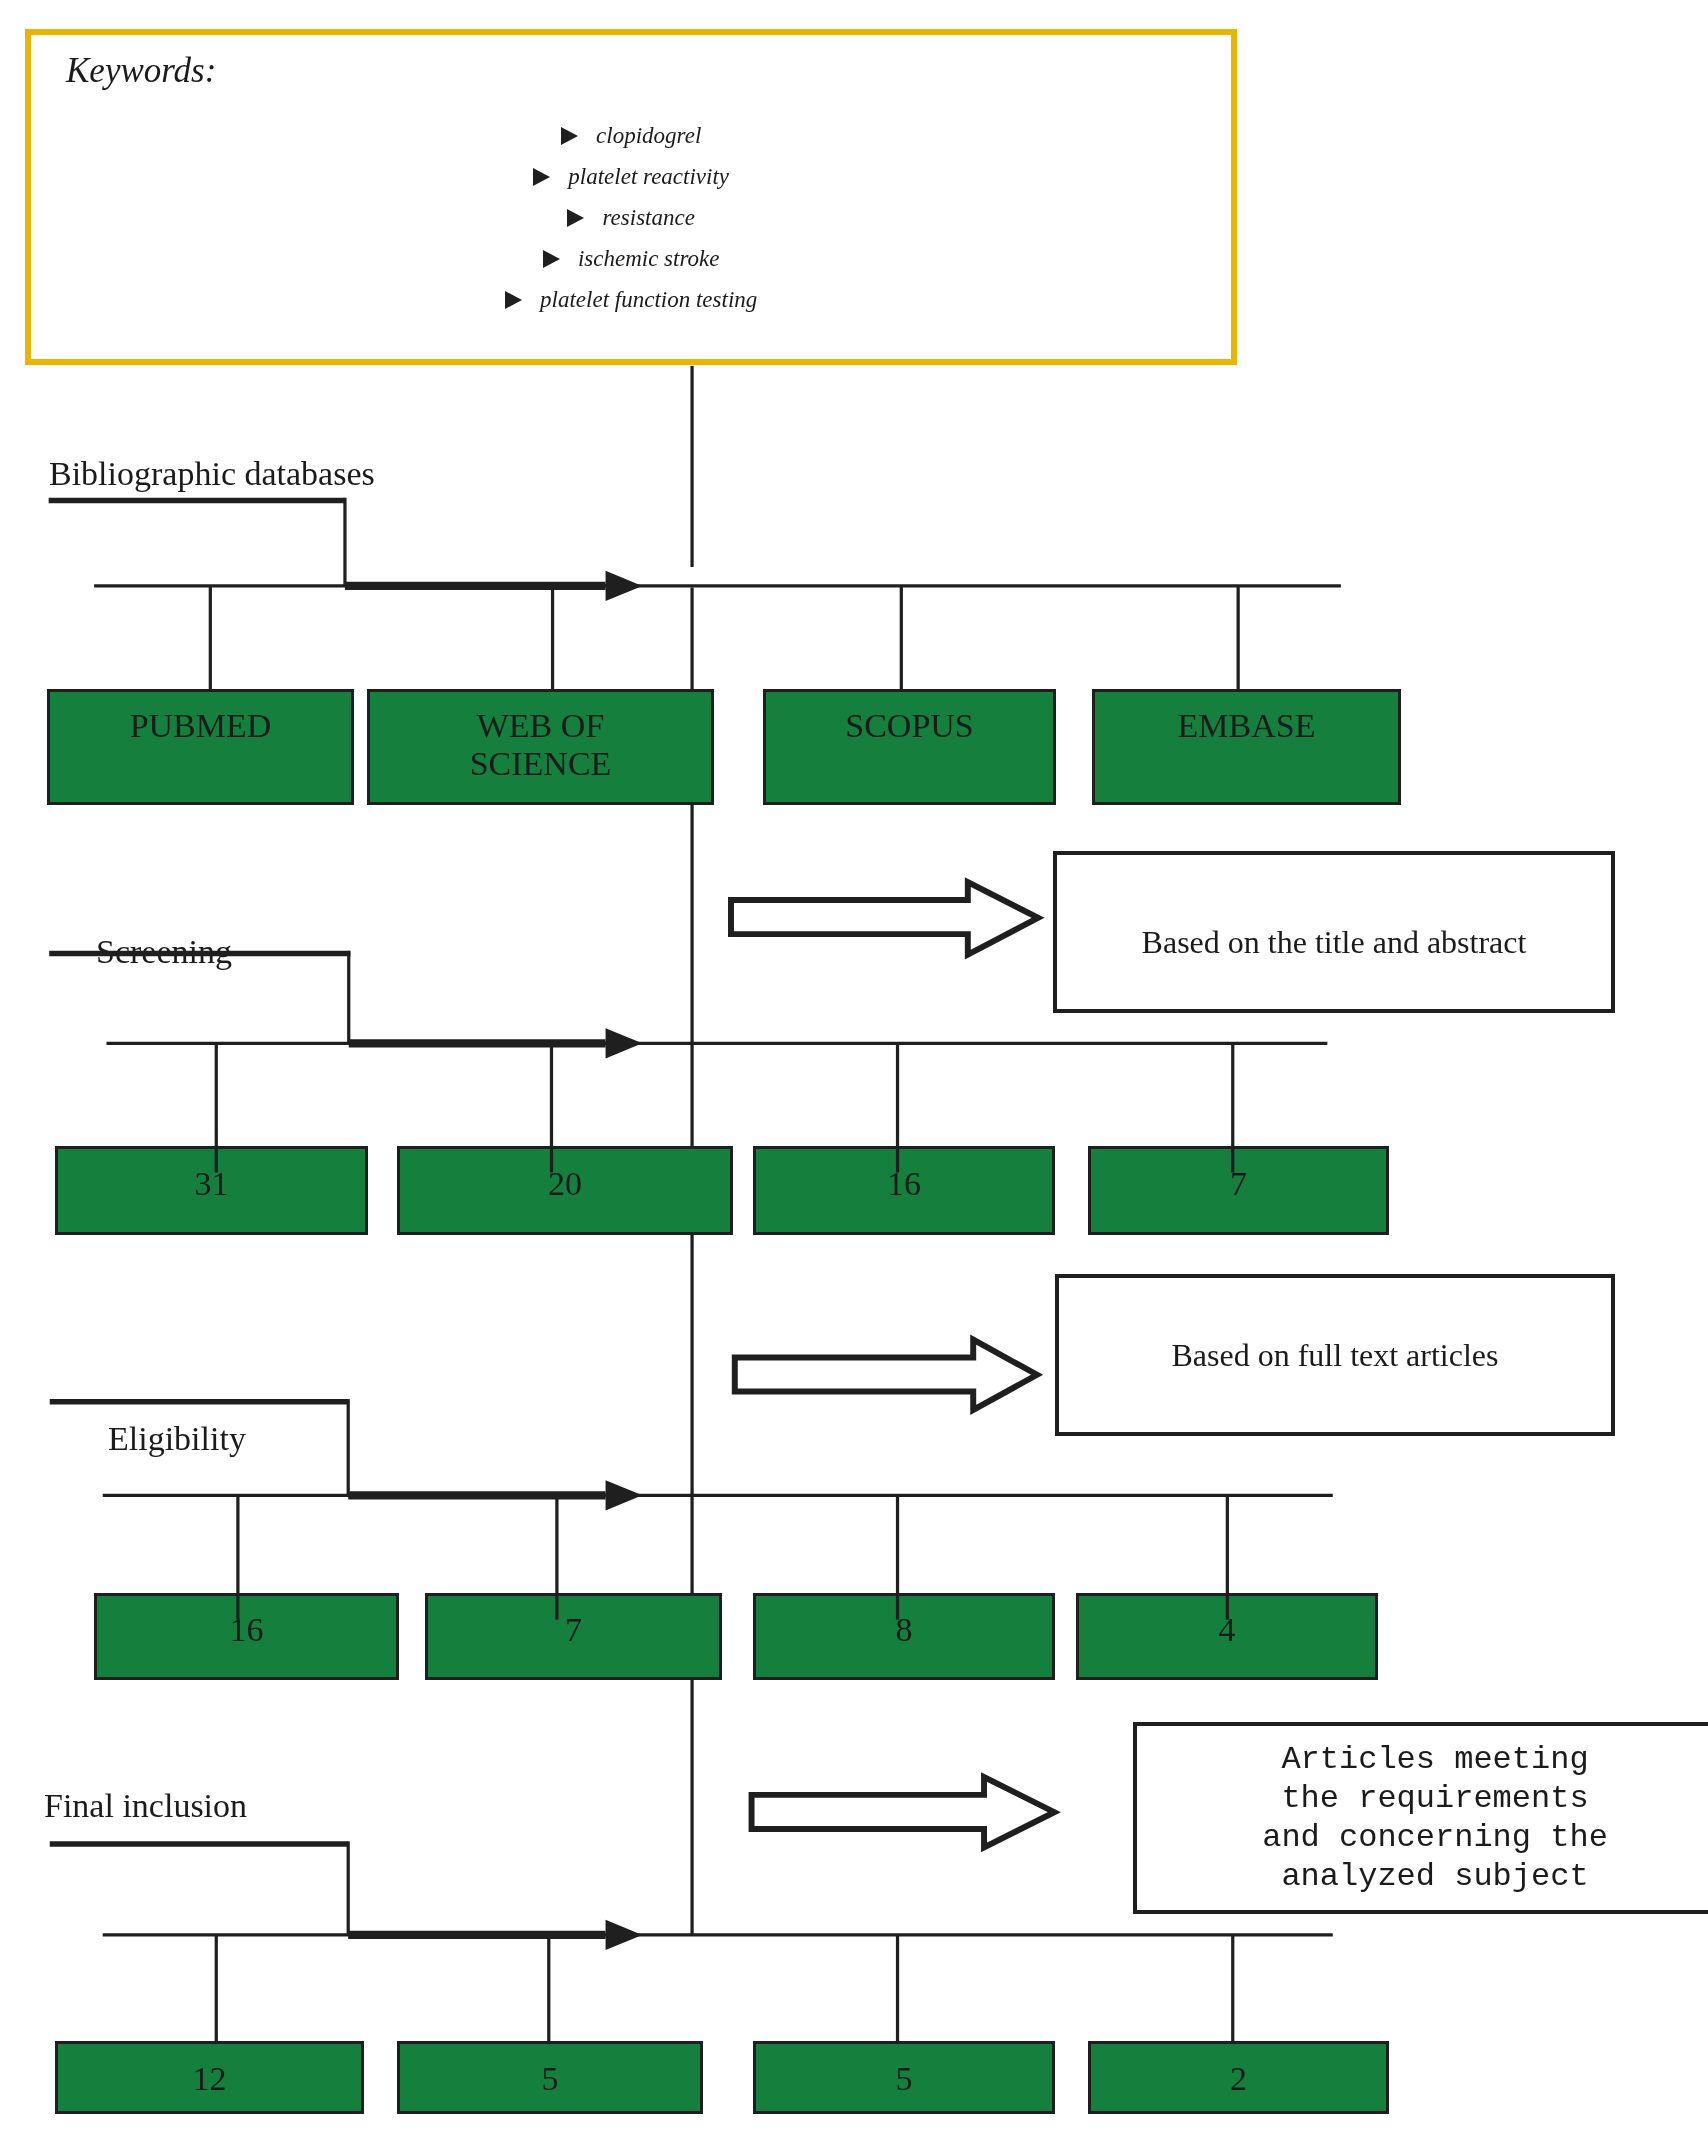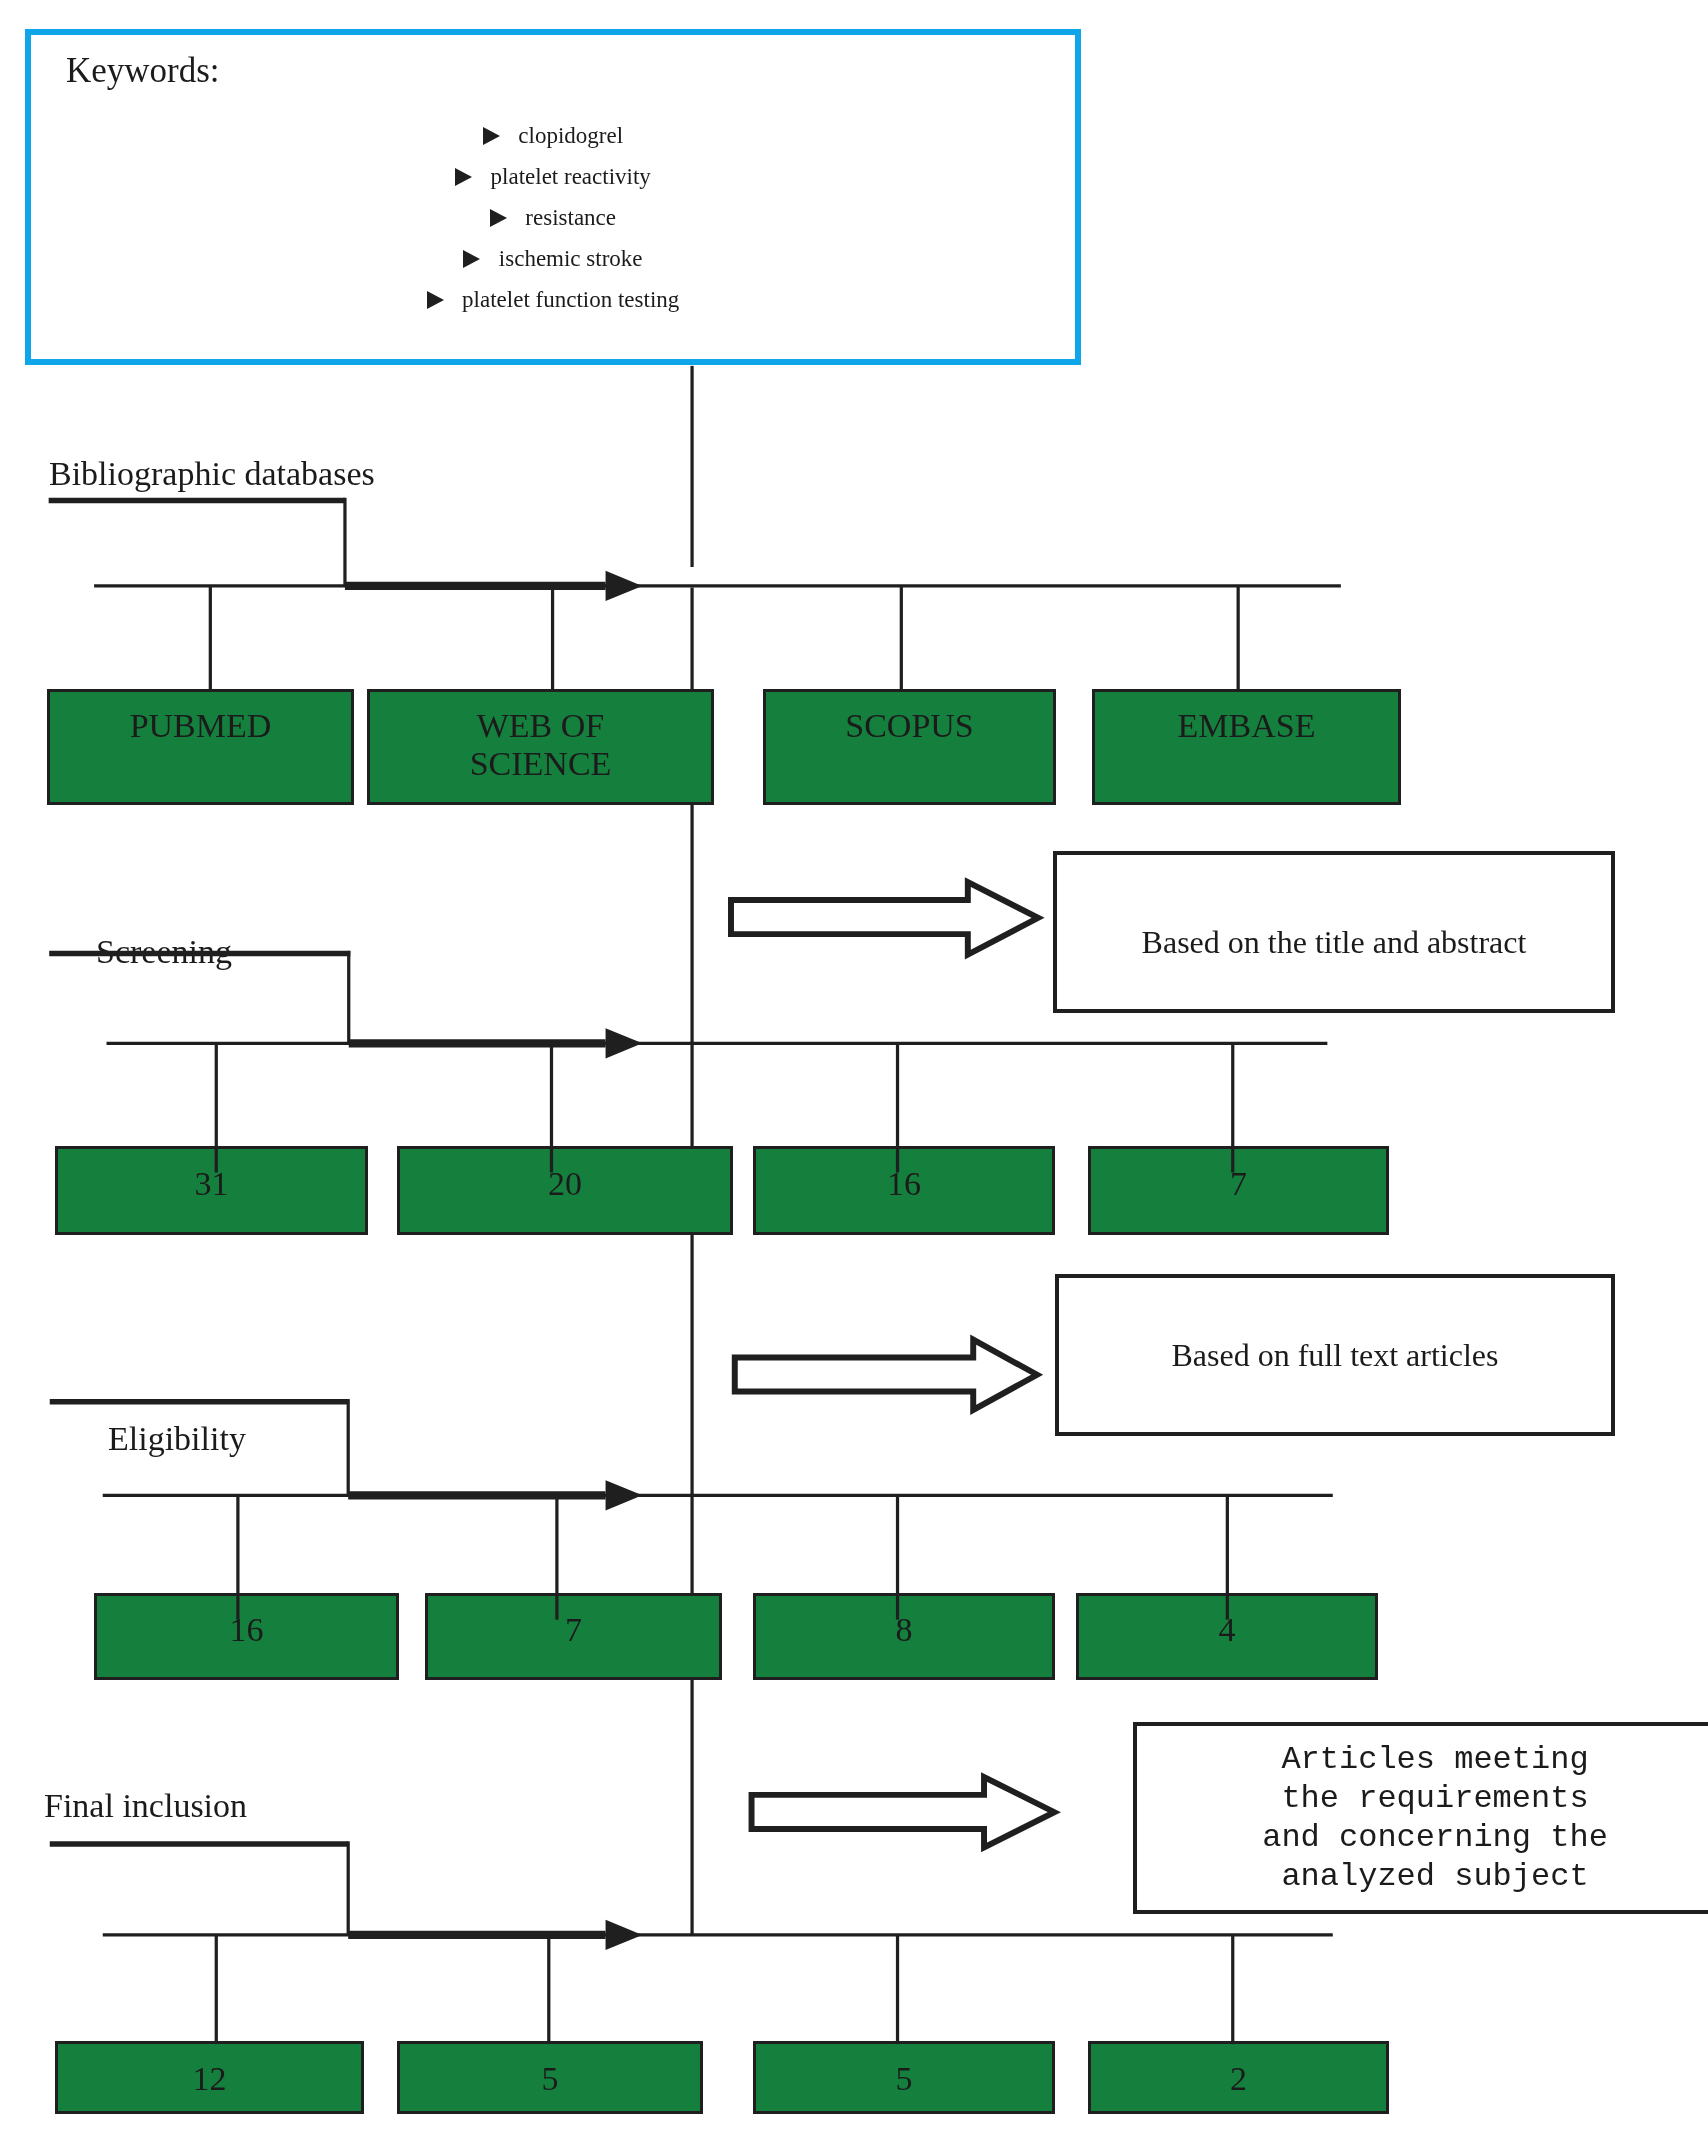--- a/index.html
+++ b/index.html
@@ -10,22 +10,22 @@
     font-family:"Liberation Serif","DejaVu Serif",serif;
     color:#1b1b1b;
     overflow:hidden;
   }
   svg.layer{position:absolute;left:0;top:0;width:1708px;height:2151px;}
   .under{z-index:1;}
   .over{z-index:3;pointer-events:none;}
 
   
   .kw-box{
-    position:absolute;left:25px;top:29px;width:1056px;height:336px;
-    border:6px solid #0ea5e9;background:#ffffff;box-sizing:border-box;z-index:2;
+    position:absolute;left:25px;top:29px;width:1212px;height:336px;
+    border:6px solid #eab308;background:#ffffff;box-sizing:border-box;z-index:2;font-style:italic;
   }
   .kw-title{position:absolute;left:35px;top:15px;font-size:35px;line-height:1.2;}
   .kw-list{position:absolute;left:0;top:80px;width:100%;}
   .kw-item{
     display:flex;justify-content:center;align-items:center;
     height:41px;font-size:23px;line-height:41px;
   }
   .tri{
     width:0;height:0;display:inline-block;
     border-top:9.7px solid transparent;border-bottom:9.7px solid transparent;

